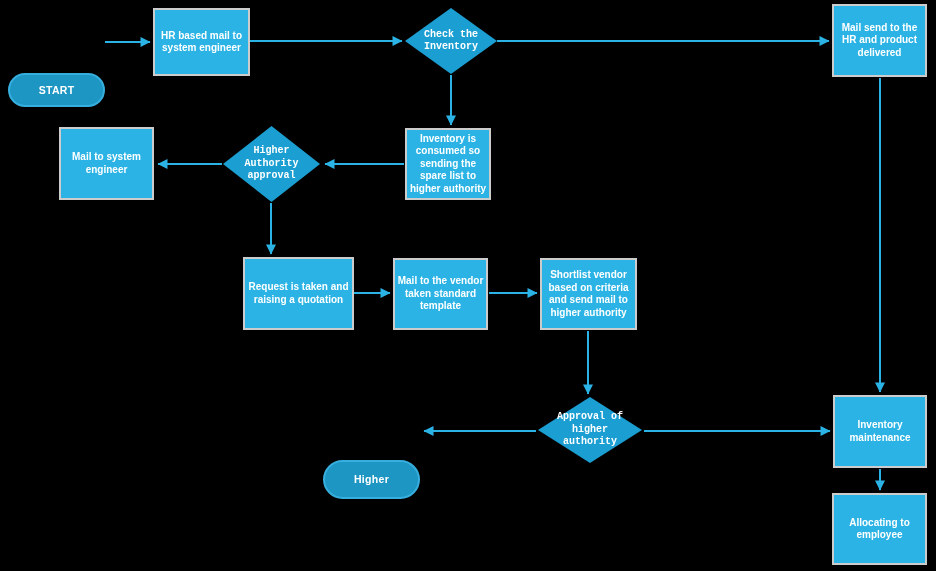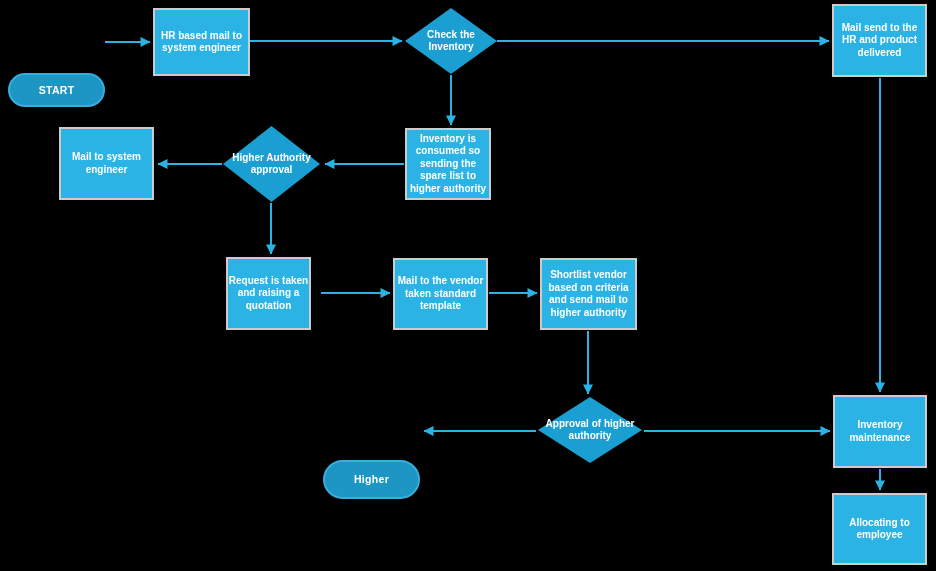--- a/index.html
+++ b/index.html
@@ -29,21 +29,21 @@
     padding:0;
   }
   .terminator {
     background:var(--terminator-fill,#1e96c3);
     border:2px solid var(--terminator-border,#36aede);
     border-radius:999px;
     font-size:10.5px;
     letter-spacing:.3px;
     margin-top:48px;
   }
-  .diamond { background:transparent; border:none; }
+  .diamond { background:transparent; border:none;font-family:Liberation Mono, monospace; }
   .diamond .shape {
     position:absolute; inset:0;
     background:var(--decision-fill,#1b9fd2);
     clip-path:polygon(50% 0,100% 50%,50% 100%,0 50%);
   }
   .label { position:relative; z-index:1; display:block; }
   .diamond .label { max-width:92%; }
 </style>
 </head>
 <body>
@@ -95,21 +95,21 @@
 
   <div class="node process" style="left:59px;top:127px;width:95px;height:73px">
     <span class="label">Mail to system engineer</span>
   </div>
 
   <div class="node diamond" style="left:223px;top:126px;width:97px;height:76px">
     <span class="shape"></span>
     <span class="label" style="max-width:92px">Higher Authority approval</span>
   </div>
 
-  <div class="node process" style="left:226px;top:257px;width:85px;height:73px">
+  <div class="node process" style="left:243px;top:257px;width:111px;height:73px">
     <span class="label">Request is taken and raising a quotation</span>
   </div>
 
   <div class="node process" style="left:393px;top:258px;width:95px;height:72px">
     <span class="label">Mail to the vendor taken standard template</span>
   </div>
 
   <div class="node diamond" style="left:538px;top:397px;width:104px;height:66px">
     <span class="shape"></span>
     <span class="label" style="max-width:92px">Approval of higher authority</span>

